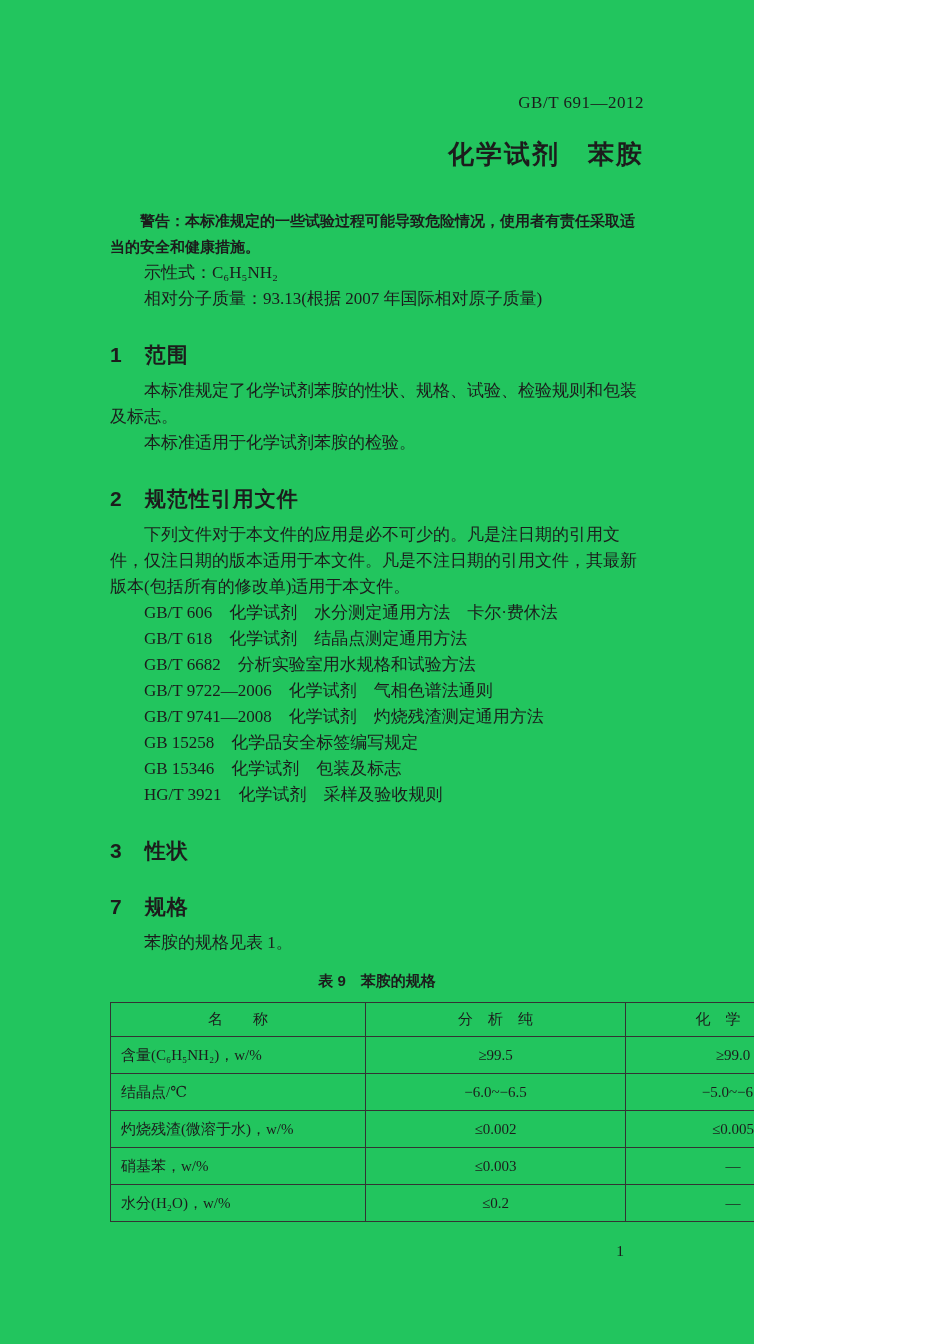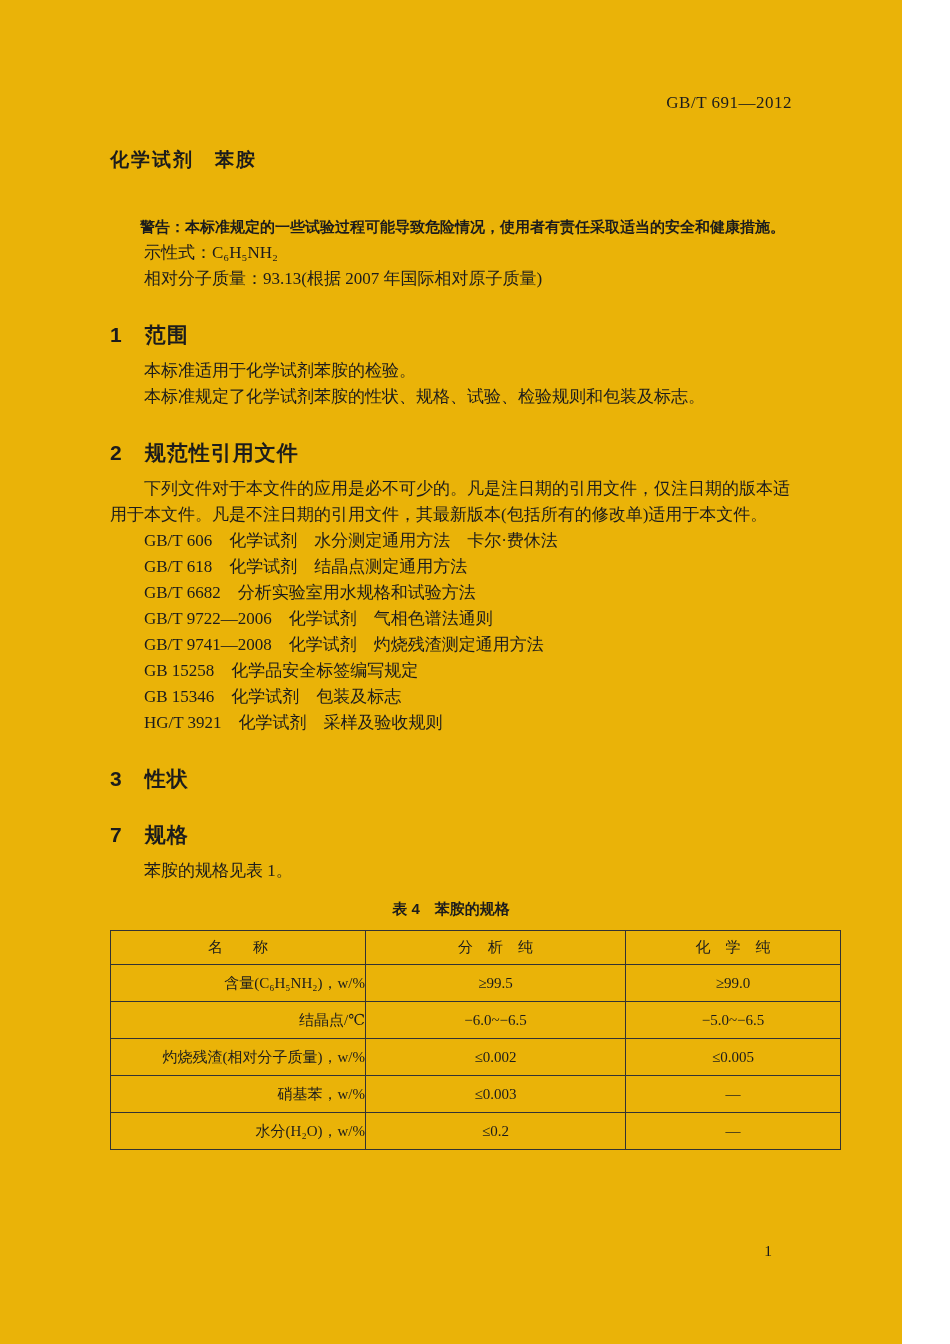--- a/index.html
+++ b/index.html
@@ -1,40 +1,40 @@
 <!DOCTYPE html>
 <html><head>
 <meta charset="utf-8">
 <style>
   * { margin: 0; padding: 0; box-sizing: border-box; }
   html, body { background: #ffffff; }
   .page {
-    width: 902px;
+    width: 754px;
     height: 1344px;
-    background: #eab308;
+    background: #22c55e;
     position: relative;
     font-family: "Liberation Serif", "DejaVu Serif", serif;
     color: #1c1c1c;
     overflow: hidden;
   }
   .content { padding: 92px 110px 0 110px; }
 
   .std-no {
     text-align: right;
     font-size: 17px;
     letter-spacing: 0.5px;
     line-height: 22px;
   }
 
   .doc-title {
-    margin-top: 30px;
-    text-align: left;
-    font-family: "Liberation Sans", "DejaVu Sans", sans-serif;
-    font-weight: bold;
-    font-size: 19px;
+    margin-top: 24px;
+    text-align: right;
+    font-family: "Liberation Sans", "DejaVu Sans", sans-serif;
+    font-weight: bold;
+    font-size: 26px;
     line-height: 32px;
     letter-spacing: 2px;
   }
 
   .warning {
     margin-top: 38px;
     font-family: "Liberation Sans", "DejaVu Sans", sans-serif;
     font-weight: bold;
     font-size: 15px;
     line-height: 26px;
@@ -74,21 +74,21 @@
     border: 1.5px solid #222;
     font-size: 15px;
   }
   table.spec-table th, table.spec-table td {
     border: 1px solid #333;
     font-weight: normal;
     vertical-align: middle;
   }
   table.spec-table th { height: 34px; text-align: center; }
   table.spec-table td { height: 37px; }
-  table.spec-table .c1 { text-align: right; }
+  table.spec-table .c1 { text-align: left; padding-left: 10px; }
   table.spec-table .c2, table.spec-table .c3 { text-align: center; }
   col.w1 { width: 255px; }
   col.w2 { width: 260px; }
   col.w3 { width: 215px; }
 
   .page-number {
     position: absolute;
     top: 1242px;
     right: 130px;
     font-size: 15.5px;
@@ -103,22 +103,22 @@
     <div class="std-no">GB/T 691—2012</div>
 
     <div class="doc-title">化学试剂　苯胺</div>
 
     <p class="warning">警告：本标准规定的一些试验过程可能导致危险情况，使用者有责任采取适当的安全和健康措施。</p>
     <p class="body-line indent">示性式：C₆H₅NH₂</p>
     <p class="body-line indent">相对分子质量：93.13(根据 2007 年国际相对原子质量)</p>
 
     <div class="section">
       <div class="section-heading">1　范围</div>
+      <p class="body-line indent">本标准规定了化学试剂苯胺的性状、规格、试验、检验规则和包装及标志。</p>
       <p class="body-line indent">本标准适用于化学试剂苯胺的检验。</p>
-      <p class="body-line indent">本标准规定了化学试剂苯胺的性状、规格、试验、检验规则和包装及标志。</p>
     </div>
 
     <div class="section">
       <div class="section-heading">2　规范性引用文件</div>
       <p class="body-line indent">下列文件对于本文件的应用是必不可少的。凡是注日期的引用文件，仅注日期的版本适用于本文件。凡是不注日期的引用文件，其最新版本(包括所有的修改单)适用于本文件。</p>
       <div>
 
           <p class="body-line indent">GB/T 606　化学试剂　水分测定通用方法　卡尔·费休法</p>
 
           <p class="body-line indent">GB/T 618　化学试剂　结晶点测定通用方法</p>
@@ -138,21 +138,21 @@
     </div>
 
     <div class="section">
       <div class="section-heading">3　性状</div>
     </div>
 
     <div class="section">
       <div class="section-heading">7　规格</div>
       <p class="body-line indent">苯胺的规格见表 1。</p>
 
-      <div class="table-caption">表 4　苯胺的规格</div>
+      <div class="table-caption">表 9　苯胺的规格</div>
 
       <table class="spec-table">
         <colgroup>
           <col class="w1">
             <col class="w2">
             <col class="w3">
         </colgroup>
         <thead>
           <tr>
             <th>名　　称</th>
@@ -168,21 +168,21 @@
               <td class="c3">≥99.0</td>
             </tr>
 
             <tr>
               <td class="c1">结晶点/℃</td>
               <td class="c2">−6.0~−6.5</td>
               <td class="c3">−5.0~−6.5</td>
             </tr>
 
             <tr>
-              <td class="c1">灼烧残渣(相对分子质量)，w/%</td>
+              <td class="c1">灼烧残渣(微溶于水)，w/%</td>
               <td class="c2">≤0.002</td>
               <td class="c3">≤0.005</td>
             </tr>
 
             <tr>
               <td class="c1">硝基苯，w/%</td>
               <td class="c2">≤0.003</td>
               <td class="c3">—</td>
             </tr>
 

